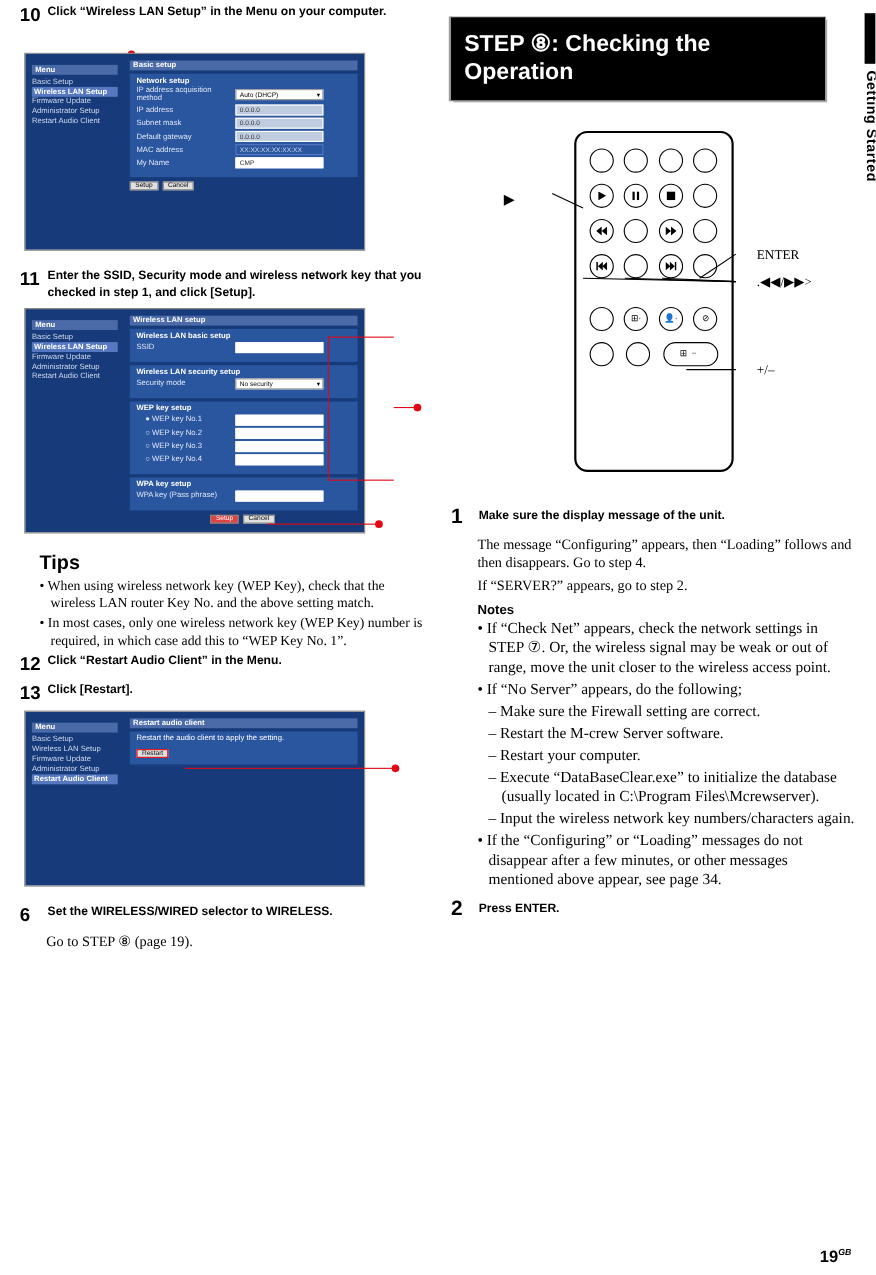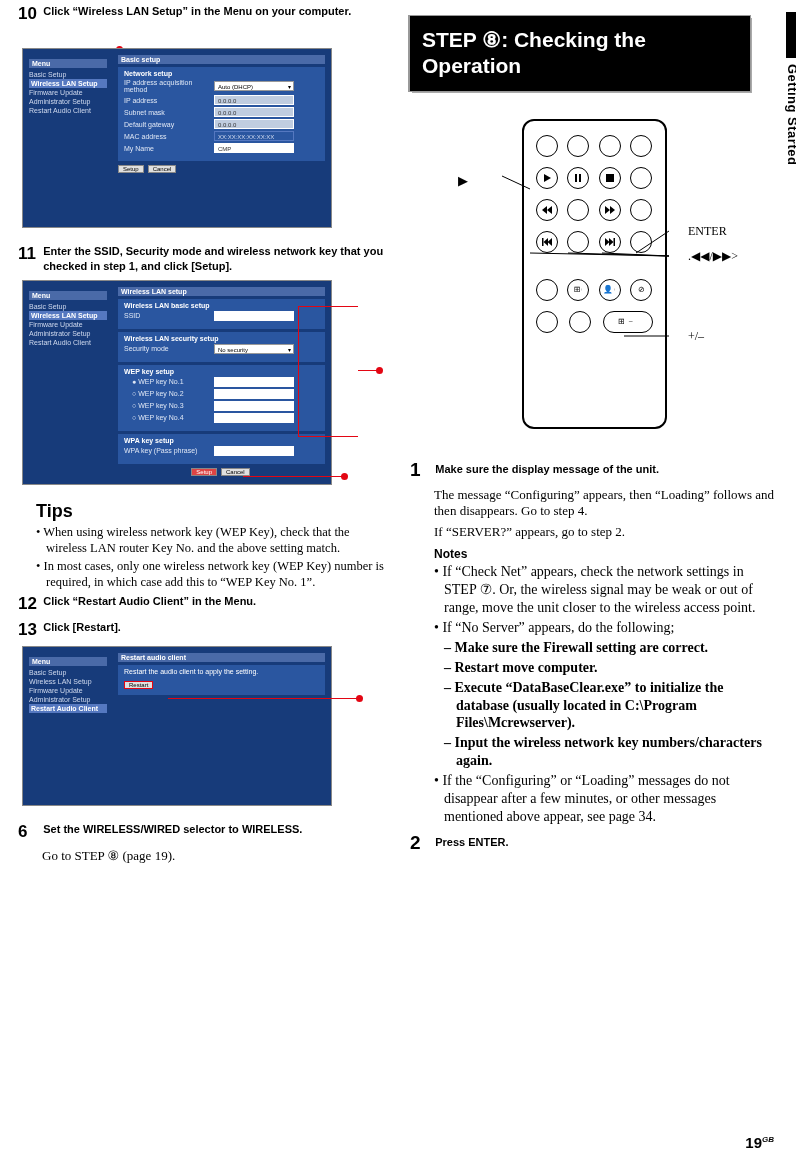--- a/index.html
+++ b/index.html
@@ -43,21 +43,21 @@
   .ss-sel::after { content:"▾"; position:absolute; right:2px; font-size:6px; }
   .ss-btns { margin-top: 4px; }
   .ss-btn { display:inline-block; background: #e0e0e0; color:#000; border:1px solid #888; font-size:6px; padding: 0 4px; margin-right:2px;}
   .callout-line-v { position: absolute; width: 1px; background: #e30613; }
   .callout-line-h { position: absolute; height: 1px; background: #e30613; }
   .callout-dot { position: absolute; width: 7px; height: 7px; background: #e30613; border-radius: 50%; }
   .tips-h { font-family: Arial, sans-serif; font-size: 18px; font-weight: bold; margin: 4px 0 2px 18px;}
   .notes-h { font-family: Arial, sans-serif; font-size: 12px; font-weight: bold; margin: 6px 0 2px 0;}
   .tips-item { font-family: "Times New Roman", serif; font-size: 12.5px; line-height: 1.28; margin-left: 18px; text-indent: -10px; padding-left: 10px; margin-bottom: 2px;}
   .notes-item { font-family: "Times New Roman", serif; font-size: 14px; line-height: 1.28; text-indent: -10px; padding-left: 10px; margin-bottom: 2px;}
-  .sub-dash { margin-left: 10px; text-indent: -12px; padding-left: 12px; font-weight: bold; }
+  .sub-dash { margin-left: 10px; text-indent: -12px; padding-left: 12px; }
   .body-txt { font-family: "Times New Roman", serif; font-size: 13px; line-height: 1.3; margin-left: 24px; margin-top: 3px; margin-bottom: 4px;}
   .body-txt-r { font-family: Liberation Serif, serif; font-size: 13px; line-height: 1.3; margin-left: 24px; margin-top: 3px; margin-bottom: 4px;}
   .step-title-box {
     background: #000; color: #fff; font-family: Arial, sans-serif; font-weight: bold;
     font-size: 21px; padding: 10px 12px; margin: 16px 0 28px 0; line-height: 1.25;
     width: 340px;
     border: 1px solid #000;
     box-shadow: 0 0 0 1px #999, 2px 2px 0 #aaa;
     border-left: none;
     position: relative;
@@ -364,21 +364,22 @@
       <span class="step-txt" style="padding-top:3px;">Make sure the display message of the unit.</span>
     </div>
     <div class="body-txt-r">The message “Configuring” appears, then “Loading” follows and then disappears. Go to step 4.</div>
     <div class="body-txt-r">If “SERVER?” appears, go to step 2.</div>
 
     <div style="margin-left:24px;">
       <div class="notes-h">Notes</div>
       <div class="notes-item">• If “Check Net” appears, check the network settings in STEP ⑦. Or, the wireless signal may be weak or out of range, move the unit closer to the wireless access point.</div>
       <div class="notes-item">• If “No Server” appears, do the following;</div>
       <div class="notes-item sub-dash">– Make sure the Firewall setting are correct.</div>
-      <div class="notes-item sub-dash">– Restart move computer.</div>
+      <div class="notes-item sub-dash">– Restart the M-crew Server software.</div>
+      <div class="notes-item sub-dash">– Restart your computer.</div>
       <div class="notes-item sub-dash">– Execute “DataBaseClear.exe” to initialize the database (usually located in C:\Program Files\Mcrewserver).</div>
       <div class="notes-item sub-dash">– Input the wireless network key numbers/characters again.</div>
       <div class="notes-item">• If the “Configuring” or “Loading” messages do not disappear after a few minutes, or other messages mentioned above appear, see page 34.</div>
     </div>
 
     <div class="step-block" style="margin-top:6px;">
       <span class="step-num-big">2</span>
       <span class="step-txt" style="padding-top:3px;">Press ENTER.</span>
     </div>
 

